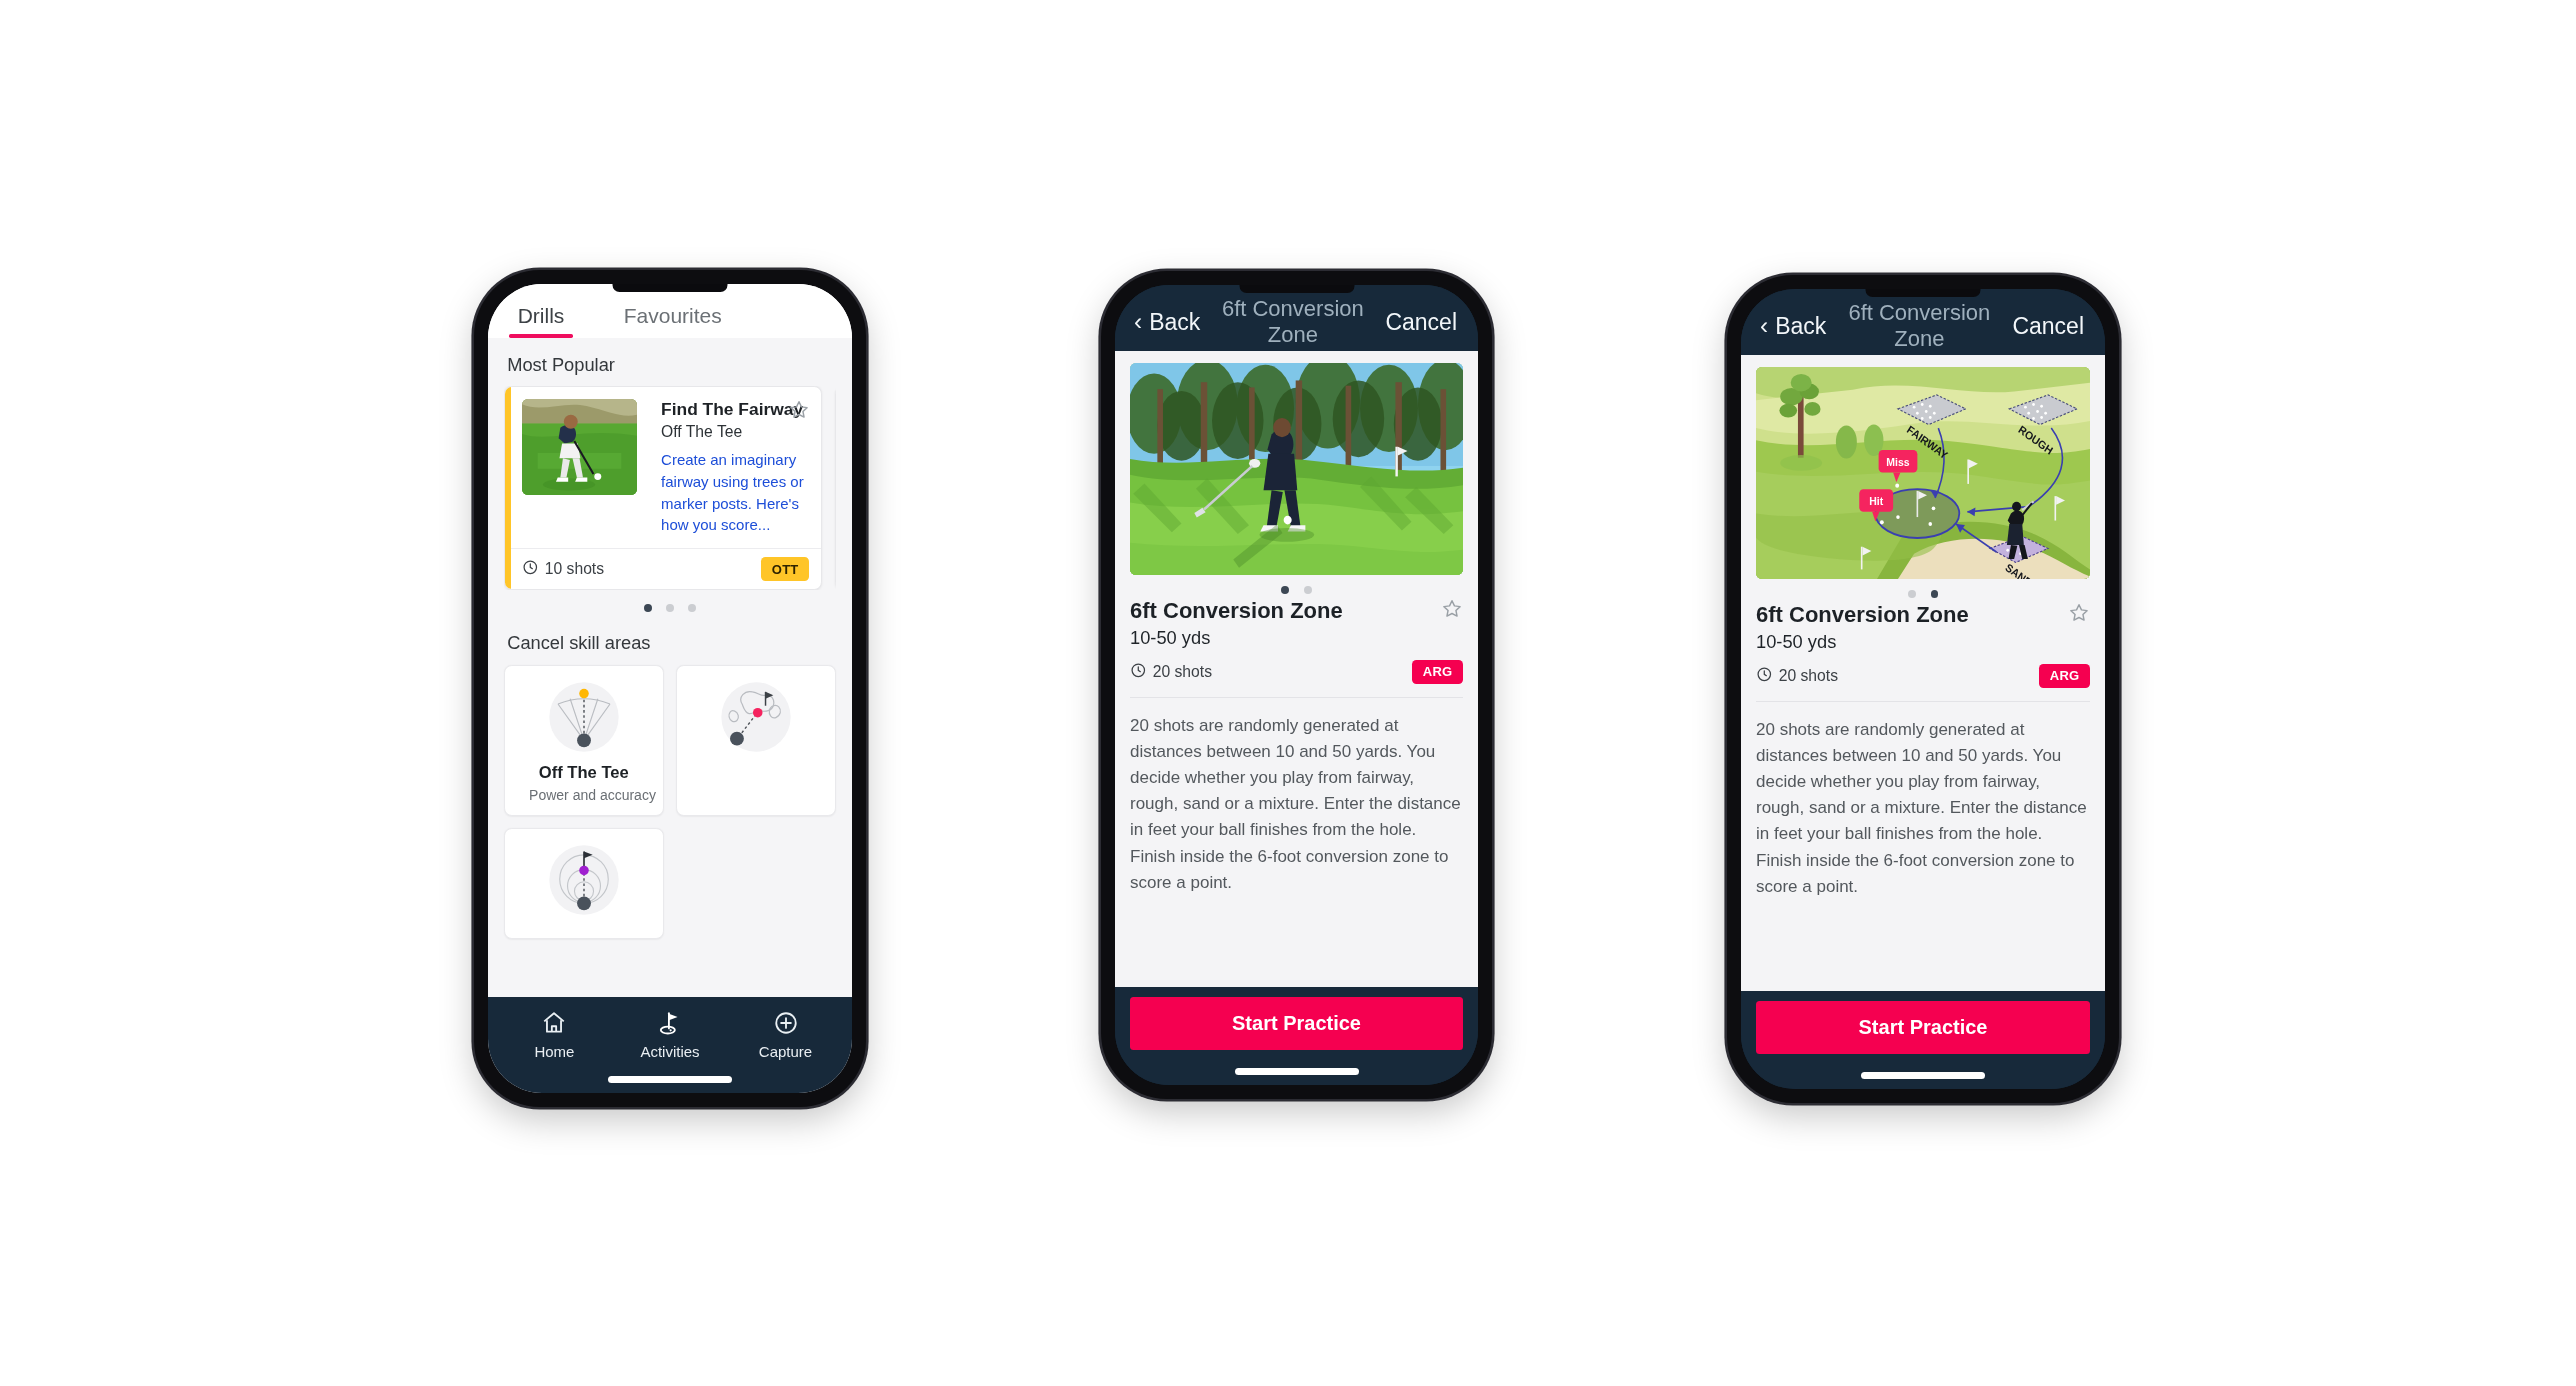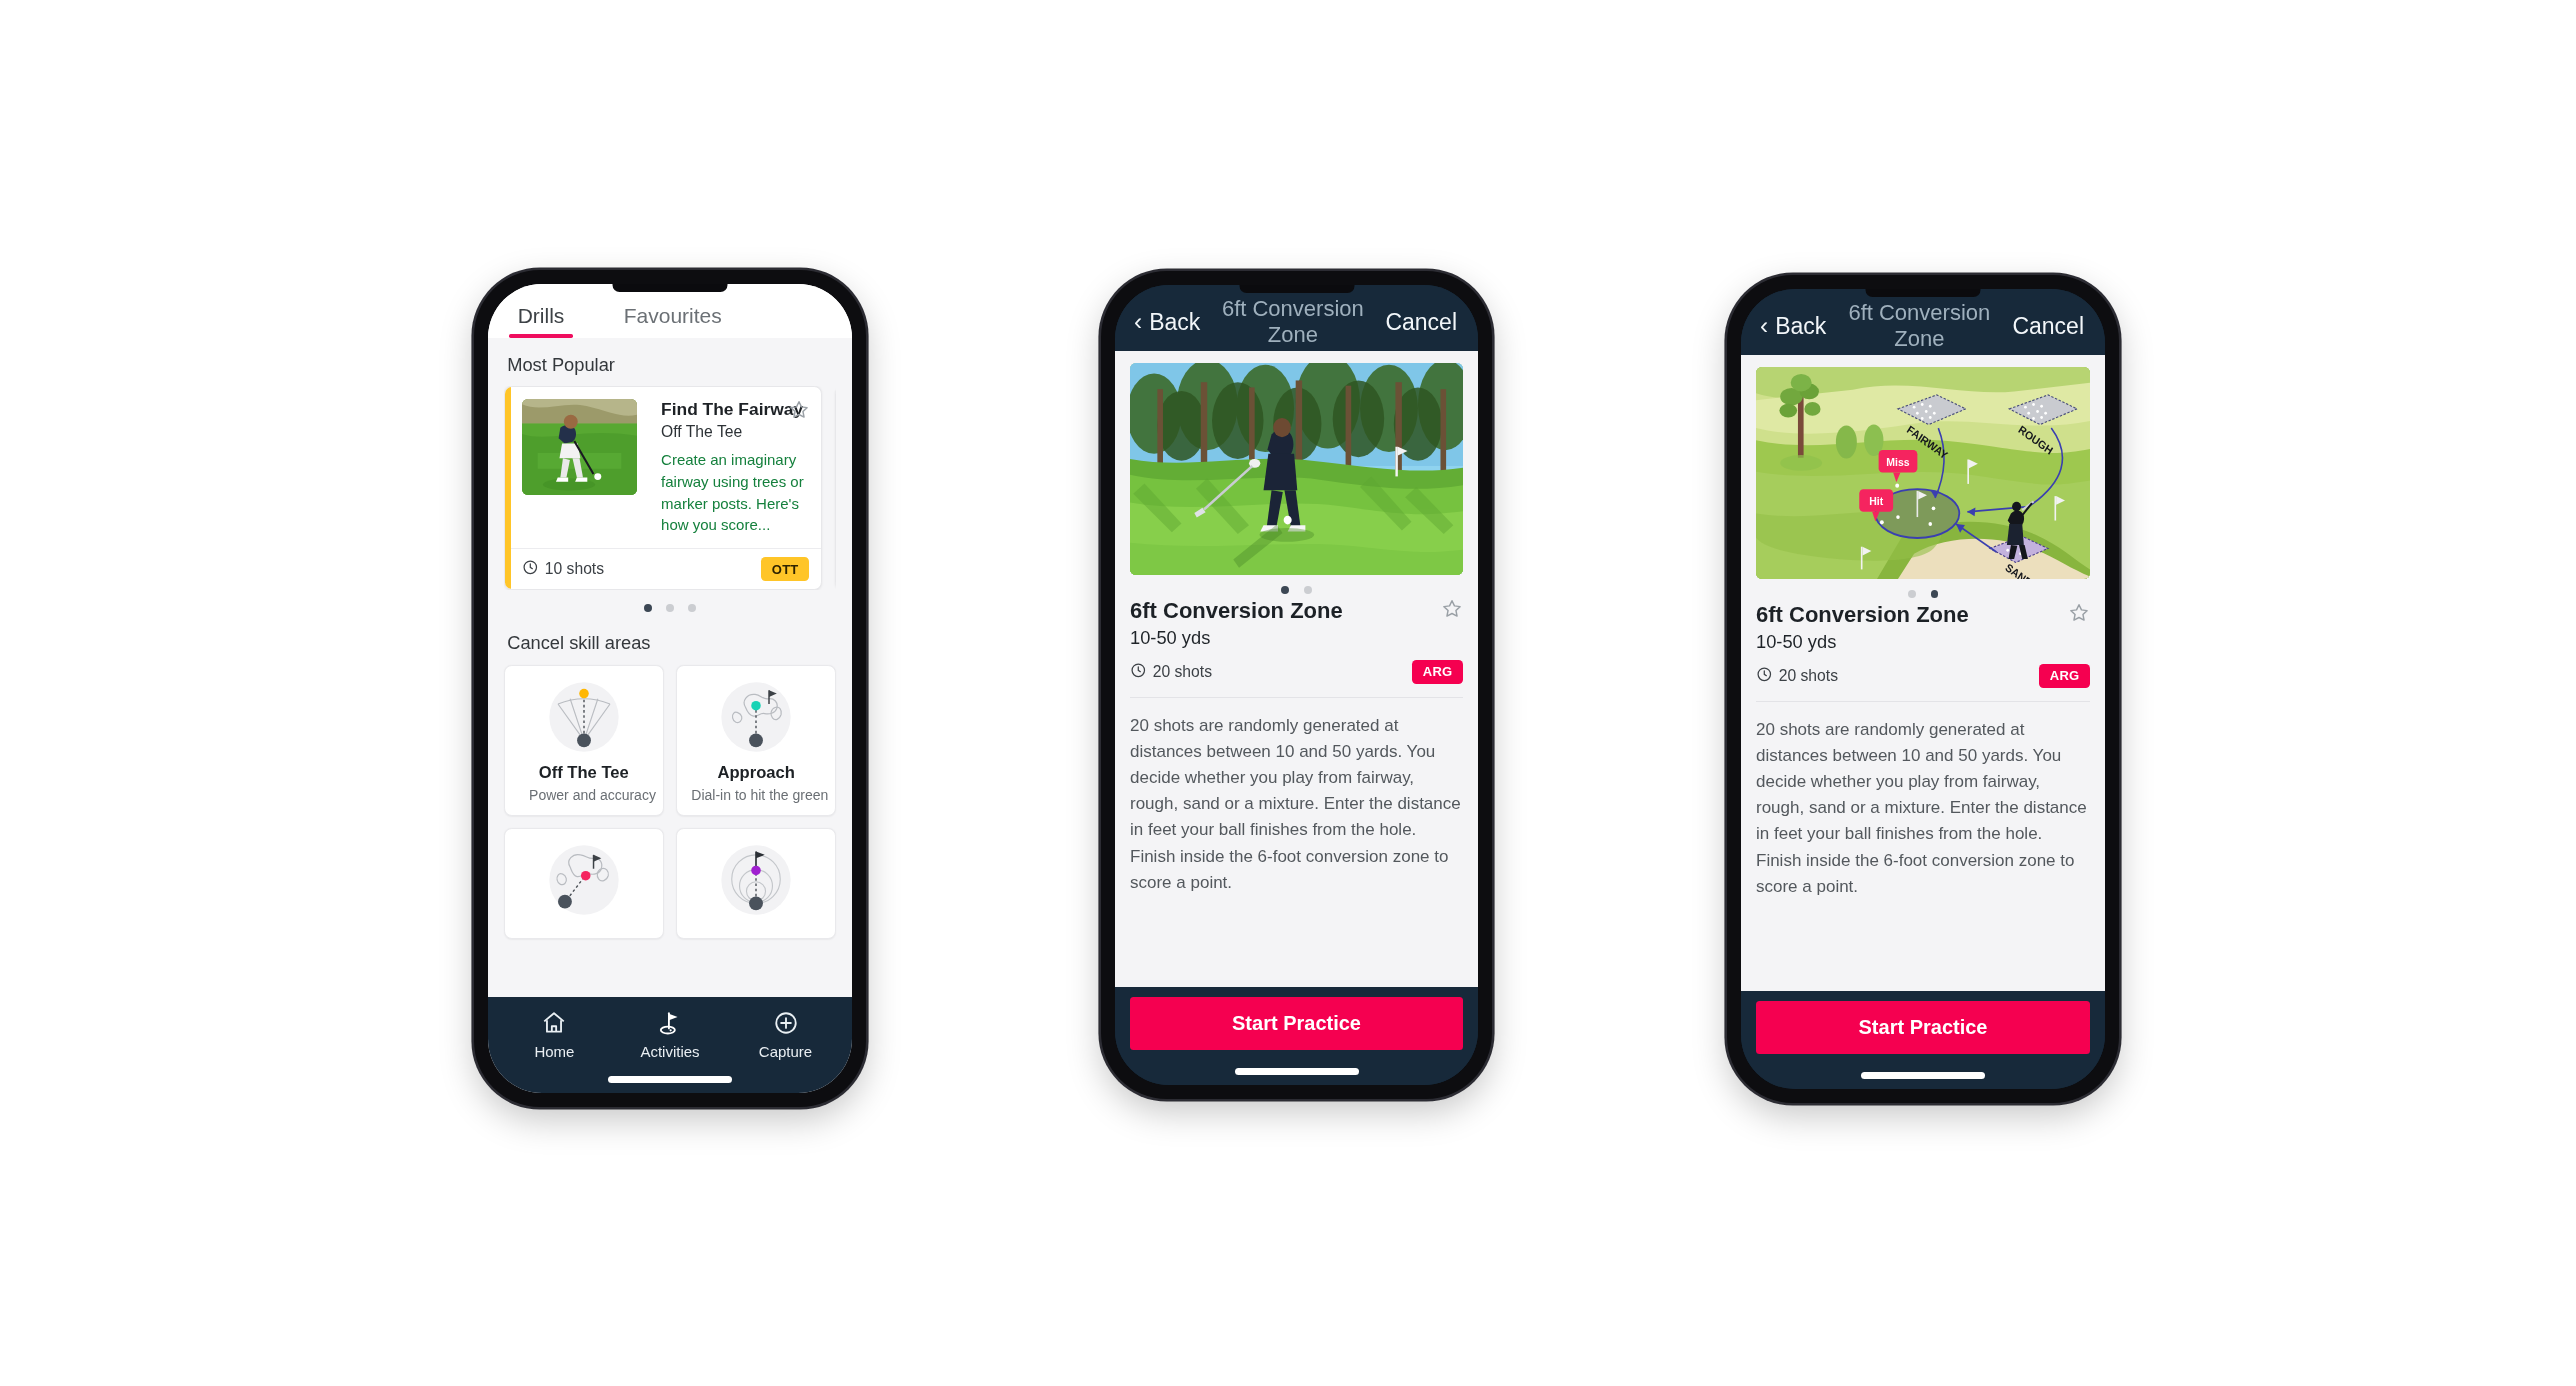--- a/index.html
+++ b/index.html
@@ -95,21 +95,21 @@
   .accent { position: absolute; left: 0; top: 0; bottom: 0; width: 6.1px; }
   .drill-body { display: flex; padding: 12.2px 12.2px 12.2px 17.4px; gap: 24px; }
   .drill-thumb {
     width: 115px; height: 96px; border-radius: 6.1px; flex: 0 0 auto;
     overflow: hidden; position: relative;
     background: linear-gradient(#9fb36a 0%, #8ca85a 34%, #5fa83c 44%, #57ab36 100%);
   }
   .drill-meta { flex: 1 1 auto; min-width: 0; padding-right: 3.5px; }
   .drill-title { font-size: 17.4px; font-weight: 700; color: #1d2125; line-height: 1.18; }
   .drill-sub { font-size: 15.7px; color: #2d3236; margin-top: 3.5px; }
-  .drill-desc { font-size: 15px; color: #15803d; line-height: 1.45; margin-top: 7.8px; }
+  .drill-desc { font-size: 15px; color: #1d4ed8; line-height: 1.45; margin-top: 7.8px; }
   .fav-star { position: absolute; top: 12.2px; right: 11.3px; }
   .drill-foot {
     border-top: 0.9px solid #ececef;
     display: flex; align-items: center; justify-content: space-between;
     padding: 7.8px 12.2px 7.8px 17.4px;
   }
   .shots { display: flex; align-items: center; gap: 6.1px; font-size: 15.7px; color: #3c4146; }
   .badge {
     font-size: 13px; font-weight: 700; color: #2e2300;
     background: #ffc528; border-radius: 4.4px; padding: 4.4px 10.5px; letter-spacing: 0.3px;
@@ -269,37 +269,20 @@
                 <path d="M26 30 Q56 18 86 30" stroke="#b9bcc1" stroke-width="1.3" fill="none"></path>
                 <path d="M56 70 L56 19" stroke="#4a4f55" stroke-width="1.6" stroke-dasharray="3 3" fill="none"></path>
                 <circle cx="56" cy="72" r="8" fill="#4a525c"></circle>
                 <circle cx="56" cy="18" r="5.5" fill="#ffb703"></circle>
               </svg>
             </div>
             <div class="skill-name">Off The Tee</div>
             <div class="skill-desc">Power and accuracy</div>
           </div>
 
-          <div class="skill-card">
-            <div class="skill-art">
-              <svg width="98" height="78" viewBox="0 0 112 90">
-                <circle cx="56" cy="45" r="40" fill="#f2f2f4"></circle>
-                <path d="M44 34c-5-8 2-16 11-15 7 1 9 6 15 5 7-1 12 4 10 11-2 6-9 7-14 6-6-1-8 4-13 3-5-1-7-5-9-10z" fill="none" stroke="#b9bcc1" stroke-width="1.4"></path>
-                <path d="M35 40c-4-2-7 2-6 6 1 5 6 7 9 4s2-8-3-10z" fill="none" stroke="#b9bcc1" stroke-width="1.4"></path>
-                <path d="M78 34c5-2 8 3 7 8-2 6-7 8-10 4s-2-10 3-12z" fill="none" stroke="#b9bcc1" stroke-width="1.4"></path>
-                <path d="M71 14v16" stroke="#3c4146" stroke-width="1.7"></path>
-                <path d="M71 14l9 4-9 4z" fill="#3c4146"></path>
-                <path d="M56 70 L56 34" stroke="#4a4f55" stroke-width="1.6" stroke-dasharray="3 3" fill="none"></path>
-                <circle cx="56" cy="72" r="8" fill="#4a525c"></circle>
-                <circle cx="56" cy="32" r="5.5" fill="#19d3b5"></circle>
-              </svg>
-            </div>
-            <div class="skill-name">Approach</div>
-            <div class="skill-desc">Dial-in to hit the green</div>
-          </div>
 
           <div class="skill-card">
             <div class="skill-art">
               <svg width="98" height="78" viewBox="0 0 112 90">
                 <circle cx="56" cy="45" r="40" fill="#f2f2f4"></circle>
                 <path d="M40 30c-5-8 3-16 12-14 7 1 9 5 15 4 7-1 11 5 9 12-2 6-9 7-14 6-6-1-9 4-14 3-5-1-6-6-8-11z" fill="none" stroke="#b9bcc1" stroke-width="1.4"></path>
                 <path d="M31 38c-4-2-7 3-6 7 1 5 6 7 9 4s2-9-3-11z" fill="none" stroke="#b9bcc1" stroke-width="1.4"></path>
                 <path d="M76 32c5-2 9 3 8 8-2 6-8 8-11 4s-2-10 3-12z" fill="none" stroke="#b9bcc1" stroke-width="1.4"></path>
                 <path d="M67 16v16" stroke="#3c4146" stroke-width="1.7"></path>
                 <path d="M67 16l9 4-9 4z" fill="#3c4146"></path>

